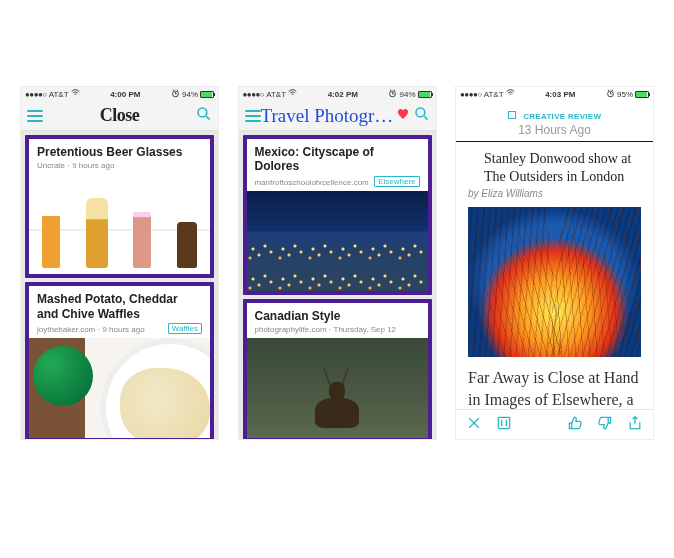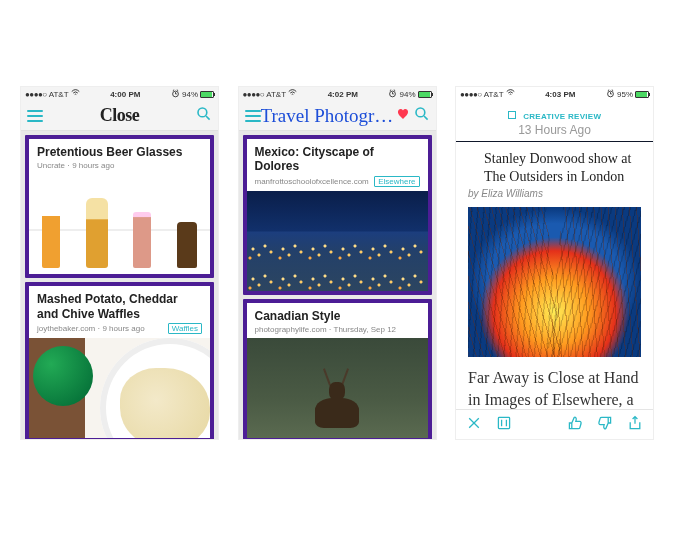--- a/index.html
+++ b/index.html
@@ -61,21 +61,21 @@
   
   .feed { flex:1; background:#e8e8e8; overflow:hidden; }
   .card {
     background:#fff;
     margin:4px;
     border:4px solid #4c1d95;
     border-radius:1px;
   }
   .card-head { padding:6px 8px 4px 8px; }
   .card-title { font-size:12px; font-weight:600; color:#222; line-height:1.2; }
-  .card-meta { display:flex; justify-content:space-between; align-items:center; margin-top:2px;}
+  .card-meta { display:flex; justify-content:space-between; align-items:flex-end; margin-top:2px;}
   .card-sub { font-size:8px; color:#888; }
   .tag { font-size:8px; color:#2ab8c6; border:1px solid #2ab8c6; padding:0 3px; border-radius:1px; }
   .thumb { width:100%; height:100px; }
   
   .beer { background: linear-gradient(#fff 55%, #ddd 56%, #fff 57%); display:flex; align-items:flex-end; justify-content:space-around; padding-bottom:6px;}
   .glass { width:22px; background:linear-gradient(#f5e1a4 30%, #e0a030 31%); border-radius:3px 3px 2px 2px; }
   .g1{height:58px;width:18px;background:linear-gradient(#fff 10%, #f0a030 11%);}
   .g2{height:70px;width:22px;border-radius:6px 6px 3px 3px;}
   .g3{height:56px;width:18px;background:linear-gradient(#fce 8%, #d98 10%);}
   .g4{height:46px;width:20px;background:#5a3a1a;border-radius:4px 4px 2px 2px;}

